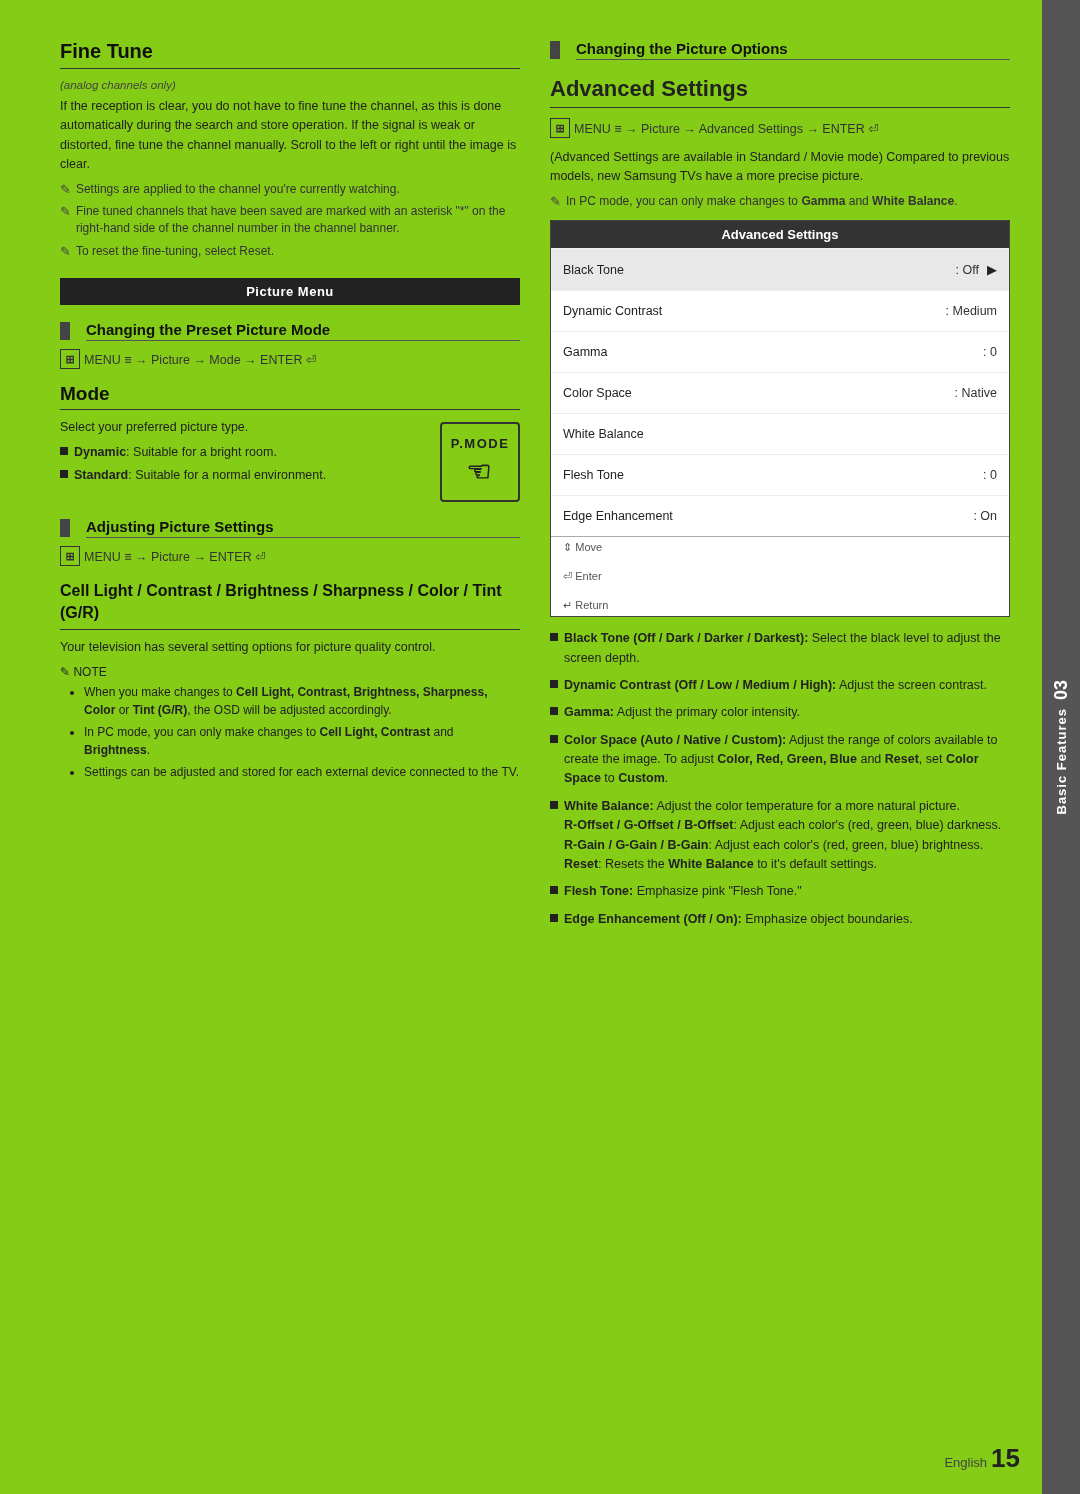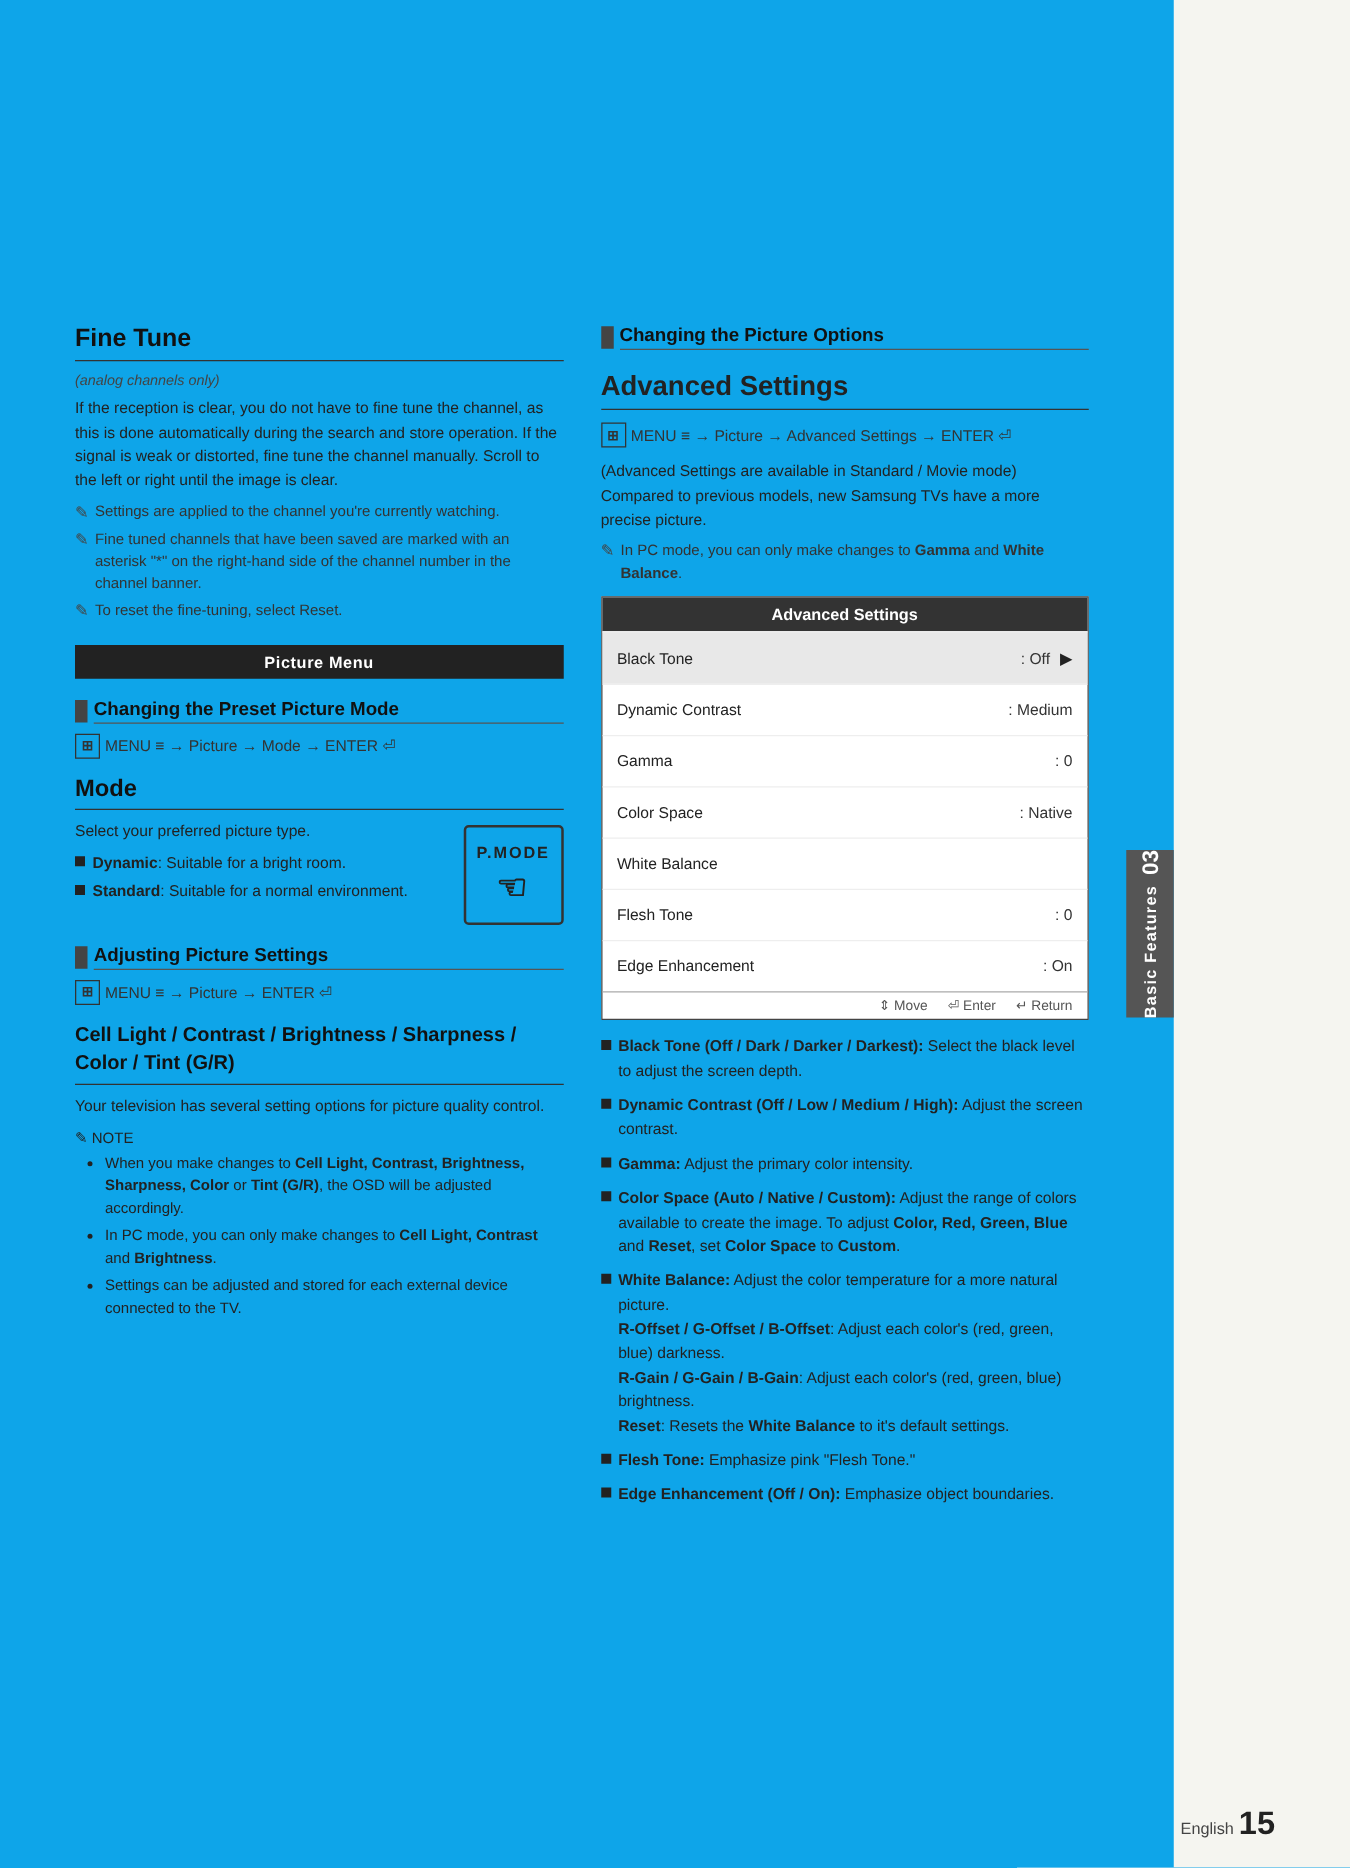--- a/index.html
+++ b/index.html
@@ -6,26 +6,25 @@
     body {
       font-family: Arial, Helvetica, sans-serif;
       font-size: 13px;
       background: #f5f5f0;
       color: #222;
       width: 1080px;
       min-height: 1494px;
       position: relative;
     }
     .page {
-      width: 939px;
+      width: 1080px;
       min-height: 1494px;
-      background: #0ea5e9;
-      display: flex;
-      flex-direction: row;
-      align-items: center;
+      background: #84cc16;
+      display: flex;
+      flex-direction: row;
     }
     .main-content {
       flex: 1;
       padding: 40px 30px 60px 60px;
       display: flex;
       flex-direction: row;
       gap: 30px;
     }
     .left-col {
       flex: 1;
@@ -104,21 +103,21 @@
       font-weight: bold;
       padding: 6px 14px;
       margin: 14px 0 10px 0;
       letter-spacing: 0.5px;
     }
 
     .section-bar {
       display: flex;
       flex-direction: row;
       align-items: center;
-      gap: 5px;
+      gap: 16px;
       margin-bottom: 8px;
       margin-top: 16px;
     }
     .section-bar-indicator {
       width: 10px;
       height: 18px;
       background: #444;
       flex-shrink: 0;
     }
     .section-bar-title {
@@ -250,21 +249,21 @@
     .adv-settings-table .table-row.highlighted { background: #e8e8e8; }
     .adv-settings-table .row-label { flex: 1; }
     .adv-settings-table .row-value { color: #333; margin-left: 8px; }
     .adv-settings-table .row-arrow { margin-left: 8px; font-size: 13px; }
     .adv-settings-table .table-footer {
       border-top: 1px solid #aaa;
       padding: 4px 12px;
       font-size: 11px;
       color: #555;
       display: flex;
-      flex-direction: row;
+      flex-direction: column;
       justify-content: flex-end;
       gap: 16px;
     }
 
     .right-bullet-list { list-style: none; padding-left: 0; margin-bottom: 8px; }
     .right-bullet-list li {
       display: flex;
       flex-direction: row;
       align-items: flex-start;
       gap: 6px;

